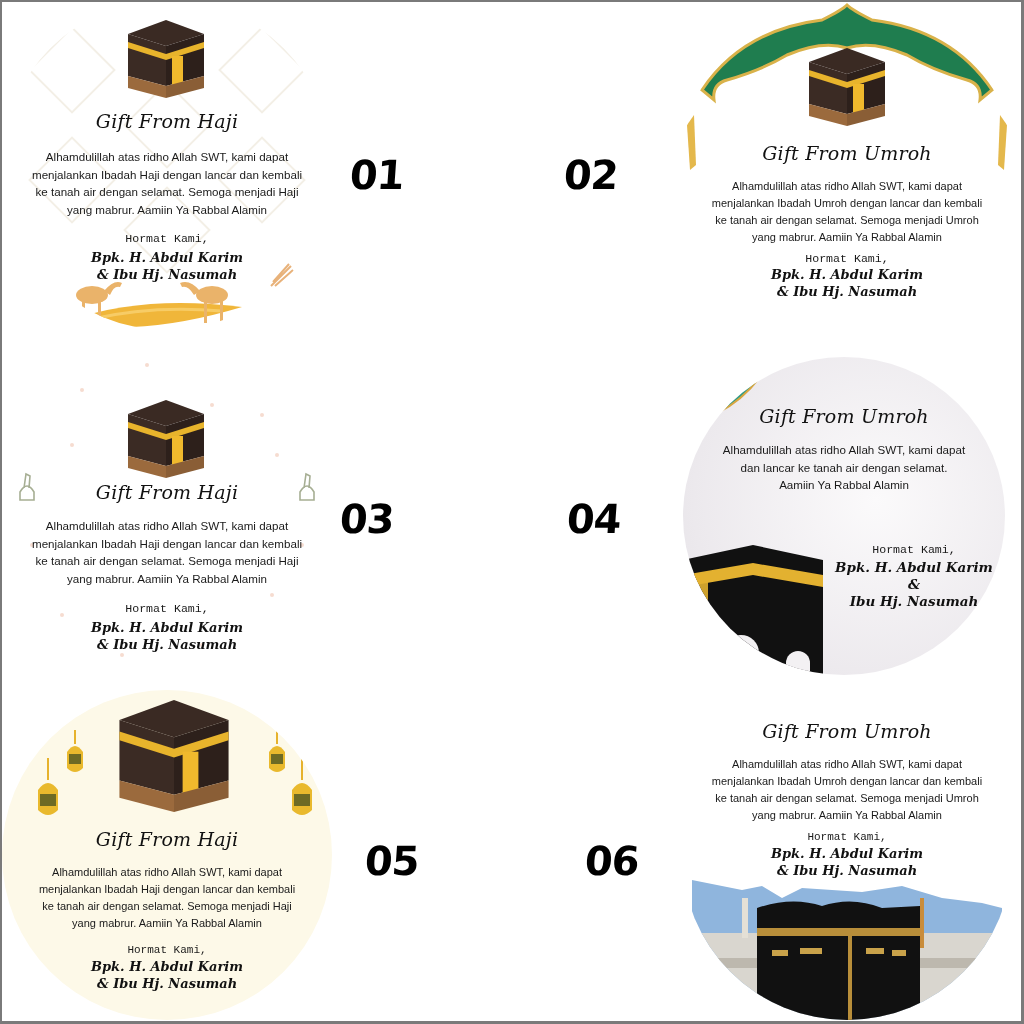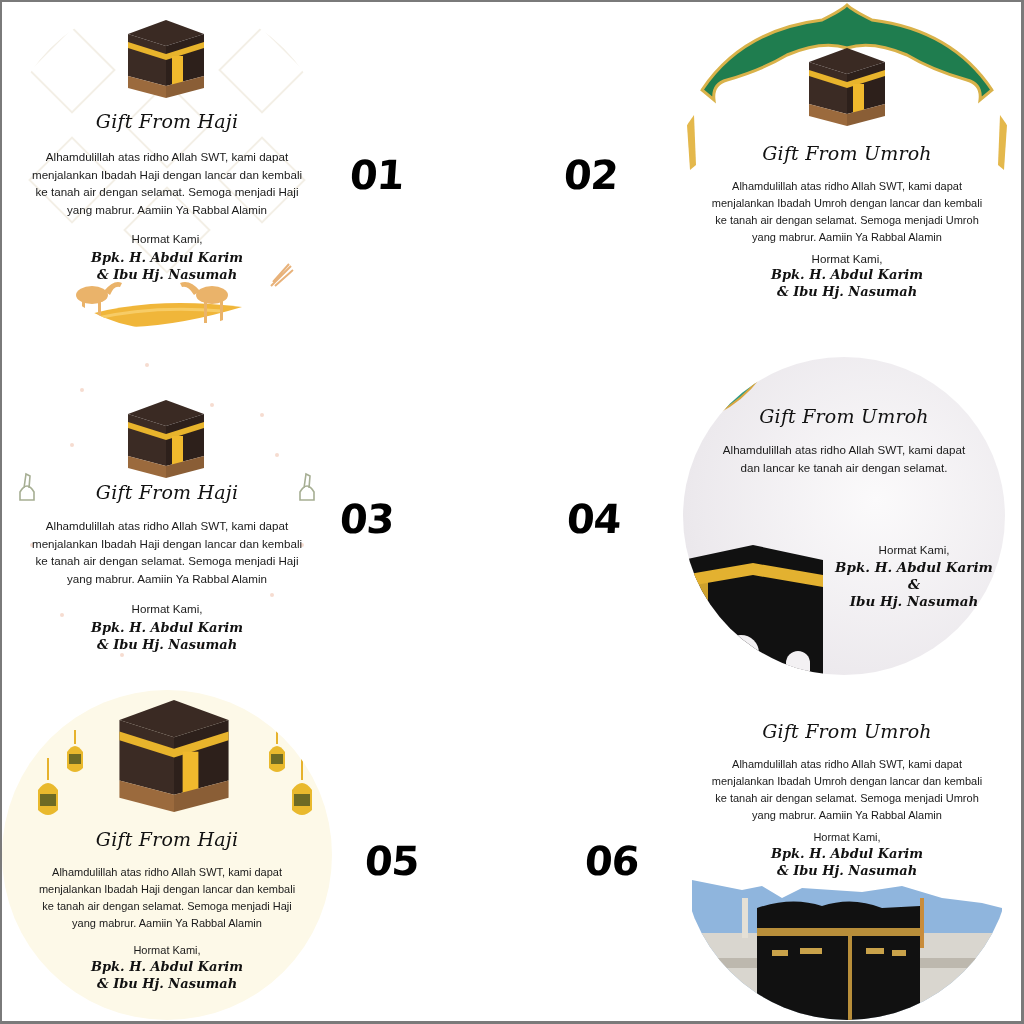--- a/index.html
+++ b/index.html
@@ -30,21 +30,21 @@
     font-family: "DejaVu Serif", serif; font-style: italic; font-weight: normal;
     font-size: 19px; letter-spacing: 0.2px; color: #111;
   }
   .body {
     position: absolute; left: 10px; right: 10px;
     font-family: "Liberation Sans", sans-serif; font-size: 11.6px; line-height: 17.5px; color: #1a1a1a;
   }
   .body div { white-space: nowrap; }
   .regards {
     position: absolute; left: 0; right: 0;
-    font-family: Liberation Sans, sans-serif; font-size: 11.6px; color: #1a1a1a;
+    font-family: Liberation Mono, monospace; font-size: 11.6px; color: #1a1a1a;
   }
   .names {
     position: absolute; left: 0; right: 0;
     font-family: "DejaVu Serif", serif; font-style: italic; font-weight: bold;
     font-size: 13px; line-height: 17px; color: #111;
   }
 
   .num {
     position: absolute; font-family: "DejaVu Sans", sans-serif; font-weight: bold;
     font-size: 40px; color: #000; letter-spacing: -1px; transform: skewX(-4deg);
@@ -201,20 +201,21 @@
 <div class="num" style="left:340px;top:496px;">03</div>
 
 <div class="sticker s4" style="width:322px;height:318px;">
   <svg class="deco" style="left:20px;top:0" width="70" height="60">
     <path d="M0 55 Q30 40 60 0 L70 0 Q45 45 5 60 Z" fill="#2e9b86" stroke="#d9a640" stroke-width="2"></path>
   </svg>
   <div class="title" style="top:48px;">Gift From Umroh</div>
   <div class="body" style="top:84px;">
     <div>Alhamdulillah atas ridho Allah SWT, kami dapat</div>
     <div>dan lancar ke tanah air dengan selamat.</div>
+    <div>Aamiin Ya Rabbal Alamin</div>
   </div>
   <svg class="deco" style="left:0;top:188px" width="150" height="130">
     <polygon points="0,15 70,0 140,15 140,130 0,130" fill="#111"></polygon>
     <polygon points="0,30 70,18 140,30 140,42 70,30 0,42" fill="#e3b130"></polygon>
     <polygon points="0,30 25,28 25,130 0,130" fill="#e3b130" opacity="0.9"></polygon>
     <g fill="#f3f1f3">
       <ellipse cx="58" cy="108" rx="18" ry="18"></ellipse>
       <rect x="40" y="108" width="36" height="22"></rect>
       <ellipse cx="115" cy="118" rx="12" ry="12"></ellipse>
       <rect x="103" y="118" width="24" height="12"></rect>

